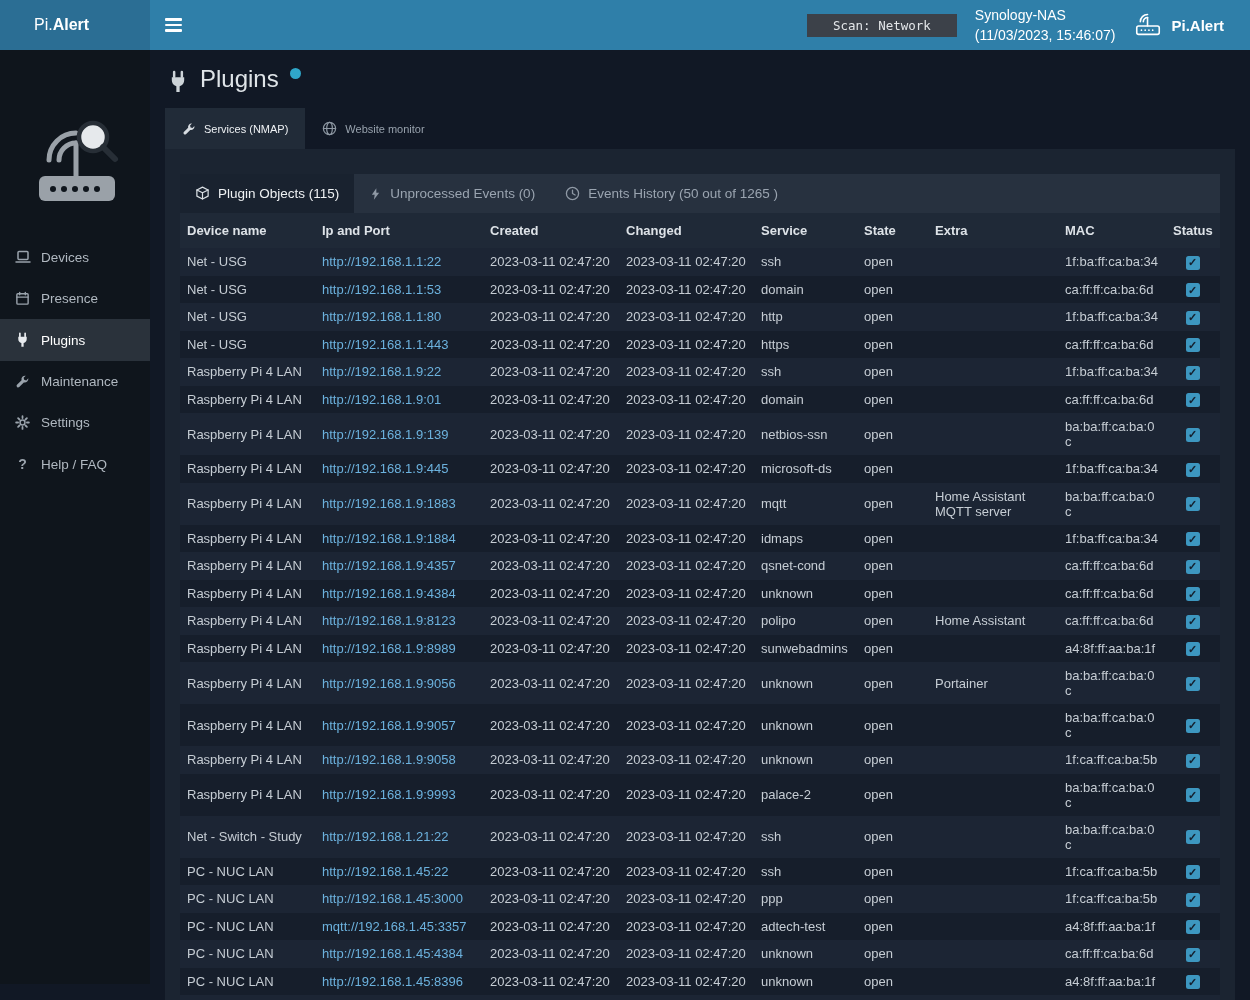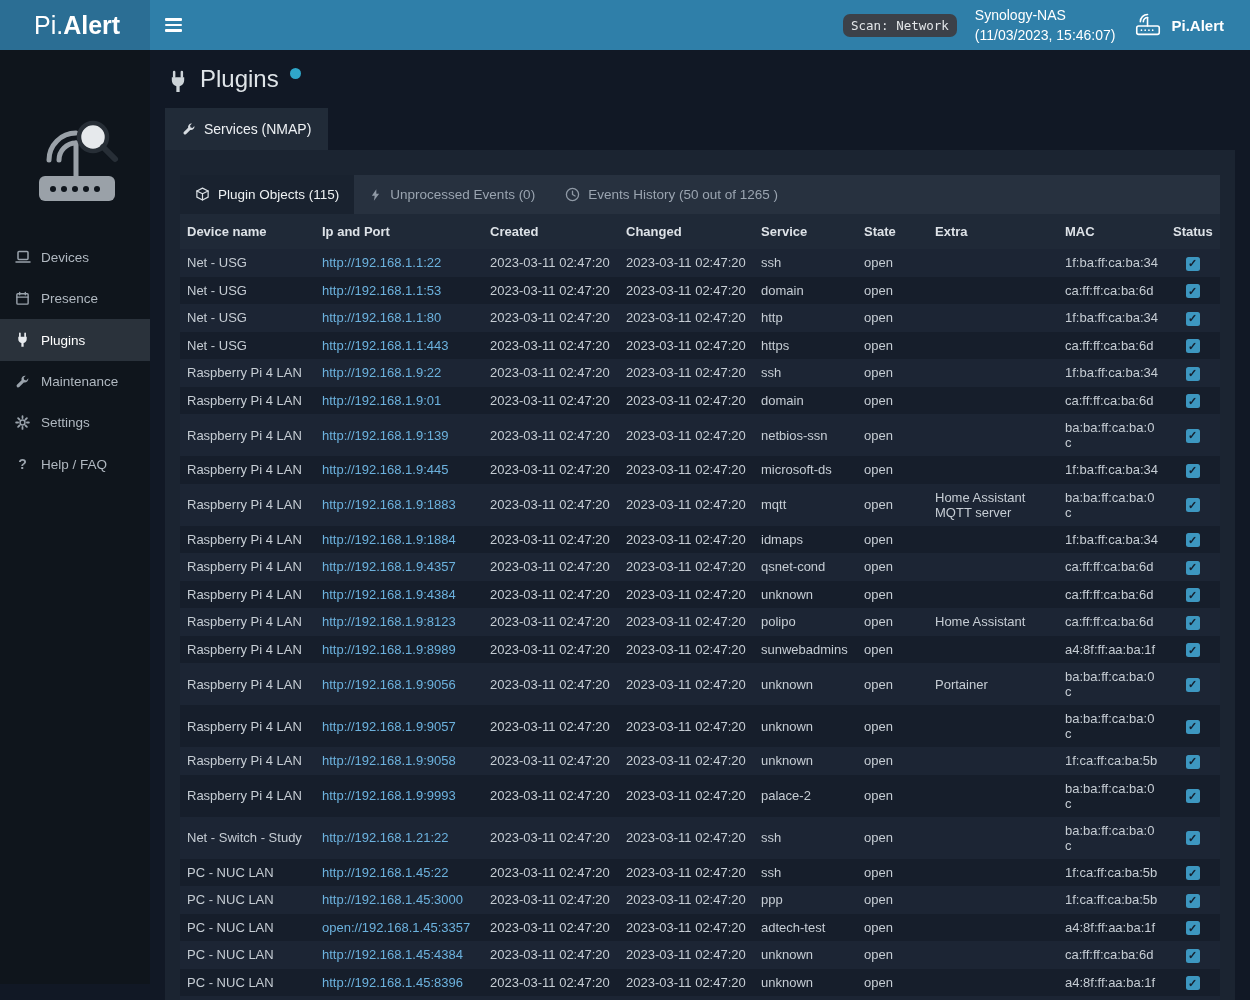--- a/index.html
+++ b/index.html
@@ -1,27 +1,27 @@
 <!DOCTYPE html>
 <html><head>
 <meta charset="utf-8">
 <style>
   * { box-sizing: border-box; margin: 0; padding: 0; }
   html,body { width:1250px; height:1000px; overflow:hidden; }
   body { font-family:"Liberation Sans", sans-serif; background:#111825; color:#c6cdd4; }
 
   
   .topbar { position:fixed; top:0; left:0; right:0; height:50px; display:flex; z-index:10; }
-  .logo-box { width:150px; height:50px; background:#2b6e94; color:#fff; display:flex; align-items:center; padding-left:34px; font-size:25px; }
+  .logo-box { width:150px; height:50px; background:#2b6e94; color:#fff; display:flex; align-items:center; padding-left:34px; font-size:16px; }
   .logo-box b { font-weight:bold; }
   .navbar { flex:1; background:#2f7fa9; display:flex; align-items:center; padding:0 12px 0 0; }
   .hamburger { width:46px; height:50px; display:flex; flex-direction:column; justify-content:center; align-items:center; gap:3px; cursor:pointer; }
   .hamburger i { display:block; width:17px; height:2.5px; background:#fff; border-radius:1px; }
   .nav-right { margin-left:auto; display:flex; align-items:center; gap:18px; }
-  .scan-chip { font-family:"DejaVu Sans Mono", monospace; font-size:12.5px; color:#e3e6e9; background:#3c4149; padding:4px 8px; border-radius:7px; }
+  .scan-chip { font-family:"DejaVu Sans Mono", monospace; font-size:12.5px; color:#e3e6e9; background:#3c4149; padding:4px 26px; border-radius:0; }
   .nas-info { color:#fff; font-size:14px; line-height:1.45; }
   .brand-right { display:flex; align-items:center; gap:8px; color:#fff; font-size:15px; font-weight:bold; padding-right:14px; }
   .brand-right svg { display:block; }
 
   
   .sidebar { position:fixed; top:50px; left:0; bottom:16px; width:150px; background:#0f151c; z-index:9; }
   .router-art { display:flex; justify-content:center; padding:16px 0 20px 0; }
   .mi { display:flex; align-items:center; gap:10px; padding:13px 14px; font-size:13.5px; color:#b0b8c0; cursor:pointer; }
   .mi .ic { width:17px; display:flex; justify-content:center; color:#9aa3ac; }
   .mi.active { background:#2a323b; color:#ffffff; }
@@ -29,21 +29,21 @@
   .q-glyph { font-weight:bold; font-size:14px; }
 
   
   .main { margin-left:150px; padding:0 15px; }
   .page-title-row { display:flex; align-items:flex-start; gap:11px; padding:16px 0 10px 2px; color:#dfe4e8; }
   .page-title-row h1 { font-size:24px; font-weight:normal; line-height:1.1; }
   .page-title-row .ic { color:#cdd3d8; padding-top:4px; }
   .badge-dot { width:11px; height:11px; border-radius:50%; background:#2fa6c9; margin-top:2px; display:inline-block; }
 
   .tabs { display:flex; }
-  .tab { display:flex; align-items:center; gap:8px; padding:13px 17px; font-size:14px; color:#97a1ac; cursor:pointer; }
+  .tab { display:flex; align-items:center; gap:8px; padding:13px 17px; font-size:11px; color:#97a1ac; cursor:pointer; }
   .tab .ic { color:#8f99a4; display:flex; }
   .tab.active { background:#212b38; color:#eef1f4; }
   .tab.active .ic { color:#d7dce1; }
 
   .panel { background:#1b2431; min-height:862px; padding:15px; }
   .itabs { display:flex; background:#27313f; margin-top:16px; }
   .itab { display:flex; align-items:center; gap:8px; padding:12px 15px; font-size:13.5px; color:#9aa4b0; cursor:pointer; }
   .itab .ic { display:flex; color:#8f99a5; }
   .itab.active { background:#19222f; color:#eef1f3; }
   .itab.active .ic { color:#dbe0e5; }
@@ -183,20 +183,30 @@
 
   <div class="tabs">
     <div class="tab active">
       <span class="ic">
         <svg width="14" height="14" viewBox="0 0 16 16">
             <path d="M14.2 4.6 A3.9 3.9 0 0 1 9.4 9 L4.5 13.9 A1.7 1.7 0 0 1 2.1 11.5 L7 6.6 A3.9 3.9 0 0 1 11.4 1.8 L9.2 4 L9.8 6.2 L12 6.8 Z" fill="currentColor"></path>
           </svg>
       </span>
       <span>Services (NMAP)</span>
     </div>
+    <div class="tab">
+      <span class="ic">
+        <svg width="15" height="15" viewBox="0 0 16 16" fill="none" stroke="currentColor" stroke-width="1.3">
+            <circle cx="8" cy="8" r="6.5"></circle>
+            <ellipse cx="8" cy="8" rx="3" ry="6.5"></ellipse>
+            <path d="M1.5 8 H14.5"></path>
+          </svg>
+      </span>
+      <span>Website monitor</span>
+    </div>
   </div>
 
   <div class="panel">
     <div class="itabs" style="margin-top:10px;">
       <div class="itab active">
         <span class="ic">
           <svg width="15" height="15" viewBox="0 0 16 16" fill="none" stroke="currentColor" stroke-width="1.3">
               <path d="M8 1.2 L14 4.2 V10.8 L8 13.8 L2 10.8 V4.2 Z"></path>
               <path d="M2 4.2 L8 7.2 L14 4.2 M8 7.2 V13.8"></path>
             </svg>
@@ -474,21 +484,21 @@
             <td>2023-03-11 02:47:20</td>
             <td>2023-03-11 02:47:20</td>
             <td>ppp</td>
             <td>open</td>
             <td></td>
             <td>1f:ca:ff:ca:ba:5b</td>
             <td class="c-status"><span class="chk">✓</span></td>
           </tr>
           <tr>
             <td>PC - NUC LAN</td>
-            <td><a>open://192.168.1.45:3357</a></td>
+            <td><a>mqtt://192.168.1.45:3357</a></td>
             <td>2023-03-11 02:47:20</td>
             <td>2023-03-11 02:47:20</td>
             <td>adtech-test</td>
             <td>open</td>
             <td></td>
             <td>a4:8f:ff:aa:ba:1f</td>
             <td class="c-status"><span class="chk">✓</span></td>
           </tr>
           <tr>
             <td>PC - NUC LAN</td>

